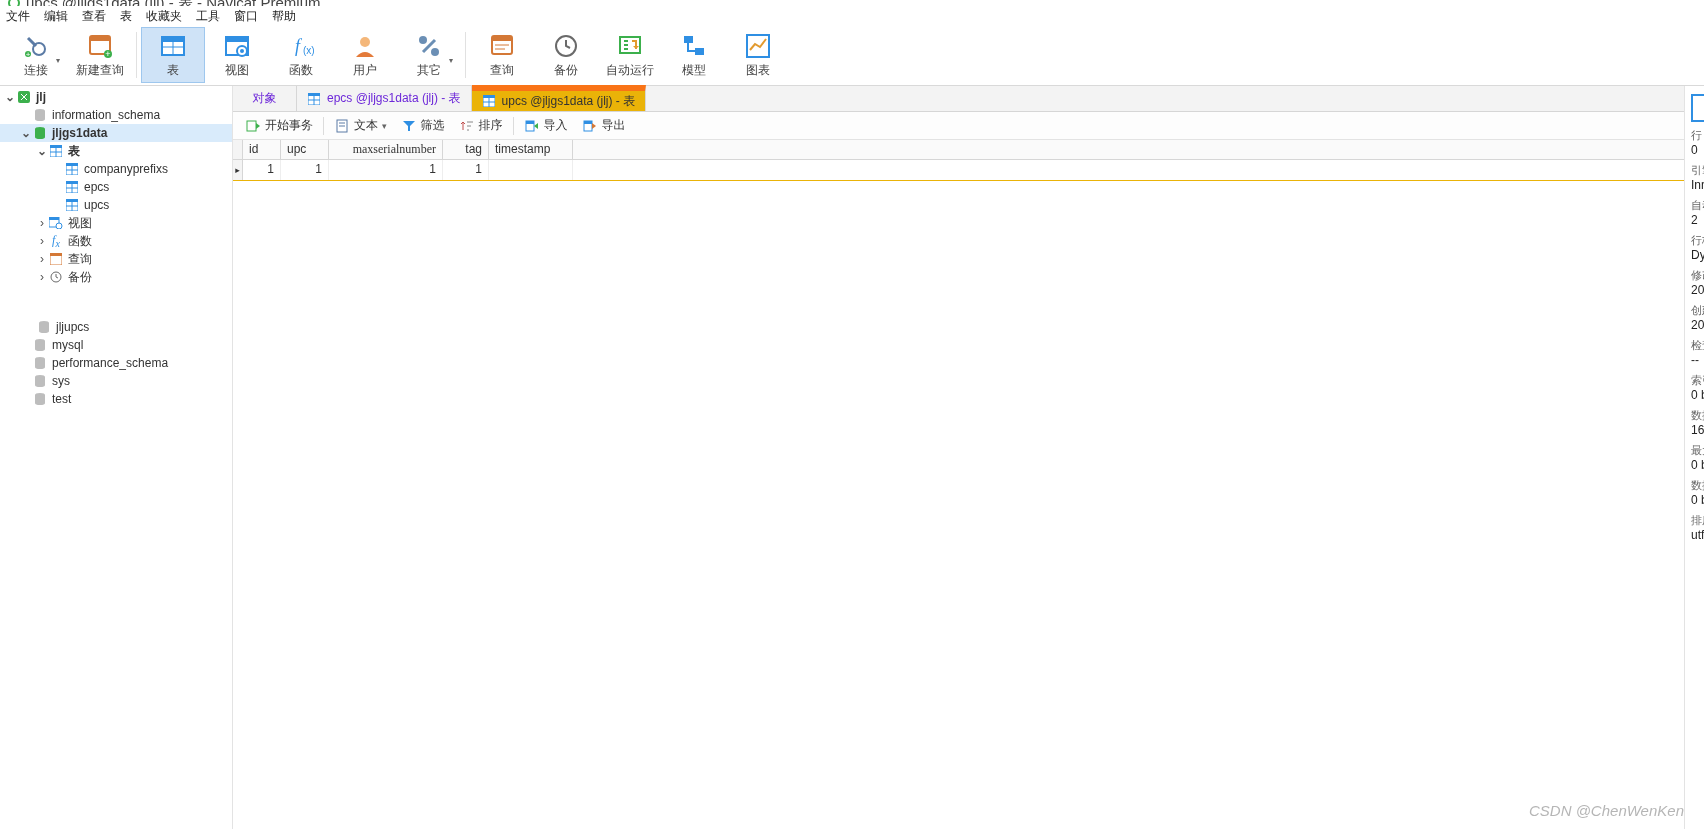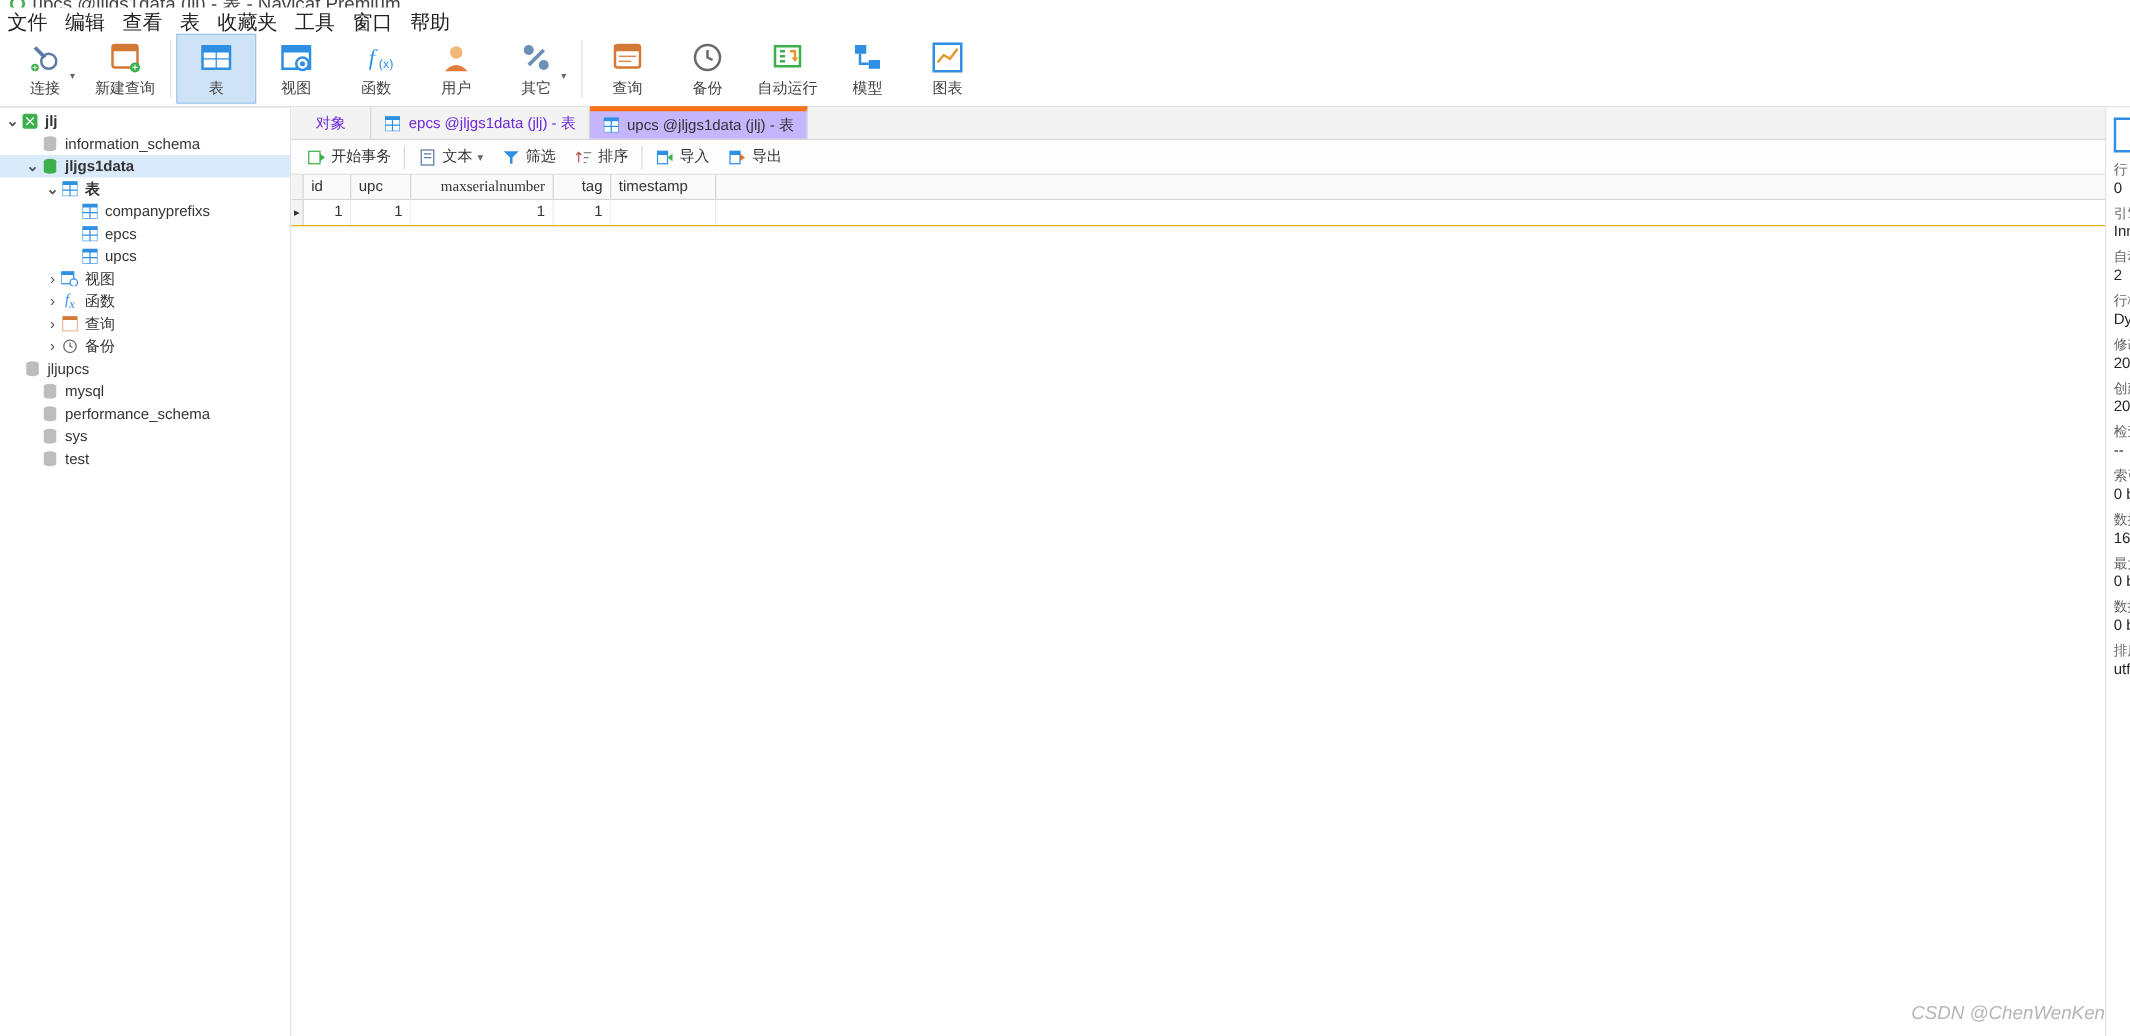--- a/index.html
+++ b/index.html
@@ -1,20 +1,20 @@
 <!DOCTYPE html>
 <html><head>
 <meta charset="utf-8">
 <style>
   * { box-sizing: border-box; }
   html, body { margin: 0; padding: 0; width: 1704px; height: 829px; font-family: "Microsoft YaHei", "Segoe UI", sans-serif; font-size: 12px; color: #333; background: #fff; overflow: hidden; }
   .title-bar { height: 6px; padding: 0 8px; font-size: 15px; color: #444; display: flex; align-items: center; white-space: nowrap; overflow: hidden; }
   .title-bar .logo { width: 12px; height: 12px; border-radius: 6px; border: 2px solid #3cb04c; margin-right: 6px; display: inline-block; }
   
-  .menu-bar { height: 20px; padding: 2px 6px 0 6px; display: flex; gap: 14px; font-size: 16px; color: #222; }
+  .menu-bar { height: 20px; padding: 2px 6px 0 6px; display: flex; gap: 14px; font-size: 12px; color: #222; }
   .menu-bar span { cursor: default; }
   
   .main-toolbar { height: 60px; background: #fff; border-bottom: 1px solid #d9d9d9; display: flex; align-items: flex-end; padding: 0 4px 2px 4px; }
   .tool-btn { width: 64px; height: 56px; display: flex; flex-direction: column; align-items: center; justify-content: flex-end; padding-bottom: 4px; color: #444; cursor: default; position: relative; }
   .tool-btn.active { background: #cfe3f7; border: 1px solid #9ec7ee; padding-bottom: 3px; }
   .tool-btn .ico { width: 28px; height: 28px; display: flex; align-items: center; justify-content: center; }
   .tool-btn .lbl { font-size: 12px; margin-top: 2px; }
   .tool-sep { width: 1px; height: 46px; background: #e1e1e1; margin: 0 4px; align-self: center; }
   
   .body-area { position: absolute; top: 86px; left: 0; right: 0; bottom: 0; display: flex; }
@@ -22,21 +22,21 @@
   .tree-row { height: 18px; display: flex; align-items: center; white-space: nowrap; cursor: default; }
   .tree-row.active { background: #d9ebfb; }
   .tree-row.bold { font-weight: bold; }
   .tree-row .arrow { width: 12px; text-align: center; color: #555; }
   .tree-row .ic { width: 16px; height: 16px; display: flex; align-items: center; justify-content: center; margin-right: 4px; }
   
   .main { flex: 1; display: flex; flex-direction: column; position: relative; }
   .tab-strip { height: 26px; display: flex; align-items: stretch; border-bottom: 1px solid #d6d6d6; background: #f3f3f3; }
   .tab { display: flex; align-items: center; padding: 0 10px; border-right: 1px solid #d6d6d6; color: #6d28d9; gap: 6px; cursor: default; }
   .tab.object { width: 64px; justify-content: center; }
-  .tab.active { background: #c4b5fd; color: #333; border-top: 4px solid #f97316; margin-top: -1px; }
+  .tab.active { background: #eab308; color: #333; border-top: 6px solid #f97316; margin-top: -1px; }
   .tab .ti { width: 14px; height: 14px; display:inline-flex; align-items:center; justify-content:center; color:#2f8fe3; }
   .tab .tx { font-size:12px; }
   
   .sub-toolbar { height: 28px; border-bottom: 1px solid #e3e3e3; display: flex; align-items: center; padding: 0 6px; gap: 2px; background:#fdfdfd; }
   .sub-btn { display:flex; align-items:center; gap:4px; padding:2px 6px; color:#333; cursor:default; }
   .sub-btn .sic { width:16px; height:16px; display:flex; align-items:center; justify-content:center; }
   .sub-sep { width:1px; height:18px; background:#dcdcdc; margin:0 2px; }
   
   .grid { border-bottom:1px solid #eab308; }
   .grid-head { display:flex; height:20px; background:#fafafa; border-bottom:1px solid #d6d6d6; }
@@ -313,21 +313,21 @@
       <div class="tree-row" style="padding-left: 36px;">
         <span class="arrow">›</span>
         <span class="ic">
           <svg width="12" height="12" viewBox="0 0 12 12">
             <circle cx="6" cy="6" r="5" fill="none" stroke="#6a6a6a"></circle>
             <path d="M6 3 L6 6 L8 7" stroke="#6a6a6a" fill="none"></path>
           </svg>
         </span>
         <span>备份</span>
       </div>
-      <div class="tree-row" style="padding-left: 6px;">
+      <div class="tree-row" style="padding-left: 24px; margin-top: 32px;">
         <span class="arrow"></span>
         <span class="ic">
           <svg width="14" height="14" viewBox="0 0 14 14">
             <ellipse cx="7" cy="3" rx="5" ry="2" fill="#bdbdbd"></ellipse>
             <path d="M2 3 L2 11 A5 2 0 0 0 12 11 L12 3" fill="#bdbdbd"></path>
           </svg>
         </span>
         <span>jljupcs</span>
       </div>
       <div class="tree-row" style="padding-left: 20px;">

